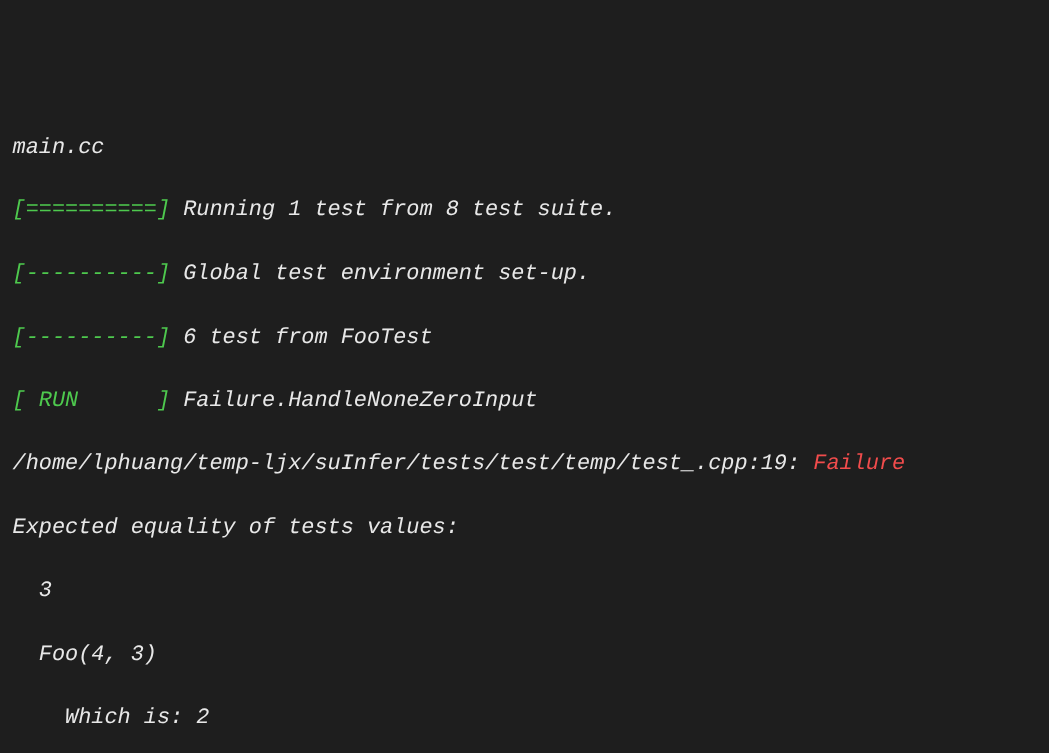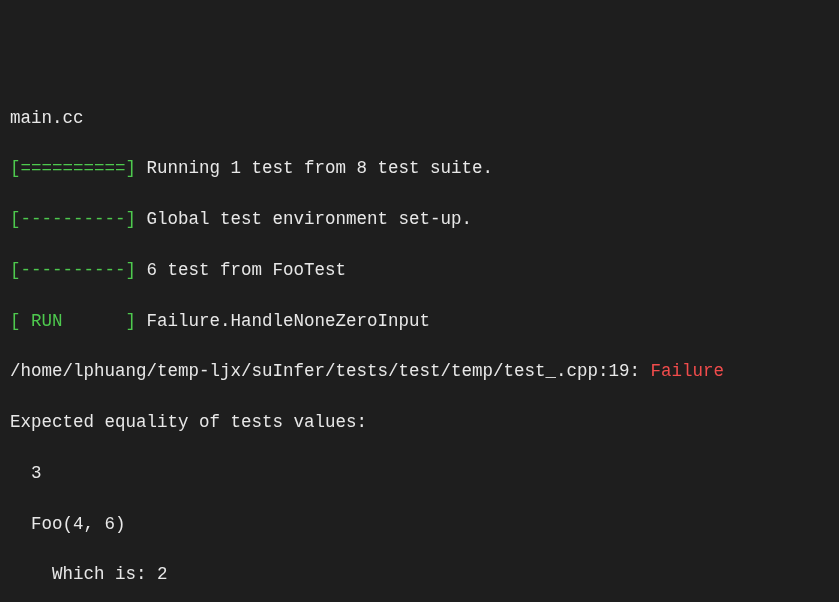--- a/index.html
+++ b/index.html
@@ -1,18 +1,19 @@
 <!DOCTYPE html>
 <html><head>
   <meta charset="utf-8">
   <style>
     * {
       margin: 0;
       padding: 0;
       box-sizing: border-box;
+      font-style: italic;
     }
     body {
       background-color: #1e1e1e;
       color: #d4d4d4;
       font-family: 'Consolas', 'Courier New', monospace;
       font-size: 17.5px;
       padding: 4px 10px;
       line-height: 1.45;
       white-space: pre;
       width: 839px;
@@ -32,21 +33,21 @@
 
 
 <div class="line white">main.cc</div>
 <div class="line"><span class="green">[==========]</span><span class="white"> Running 1 test from 8 test suite.</span></div>
 <div class="line"><span class="green">[----------]</span><span class="white"> Global test environment set-up.</span></div>
 <div class="line"><span class="green">[----------]</span><span class="white"> 6 test from FooTest</span></div>
 <div class="line"><span class="green">[ </span><span class="green">RUN</span><span class="green">      ]</span><span class="white"> Failure.HandleNoneZeroInput</span></div>
 <div class="line"><span class="white">/home/lphuang/temp-ljx/suInfer/tests/test/temp/test_.cpp:19: </span><span class="red">Failure</span></div>
 <div class="line white">Expected equality of tests values:</div>
 <div class="line white">  3</div>
-<div class="line white">  Foo(4, 6)</div>
+<div class="line white">  Foo(4, 3)</div>
 <div class="line white">    Which is: 2</div>
 
 
 
 
 
 
 
 
 

